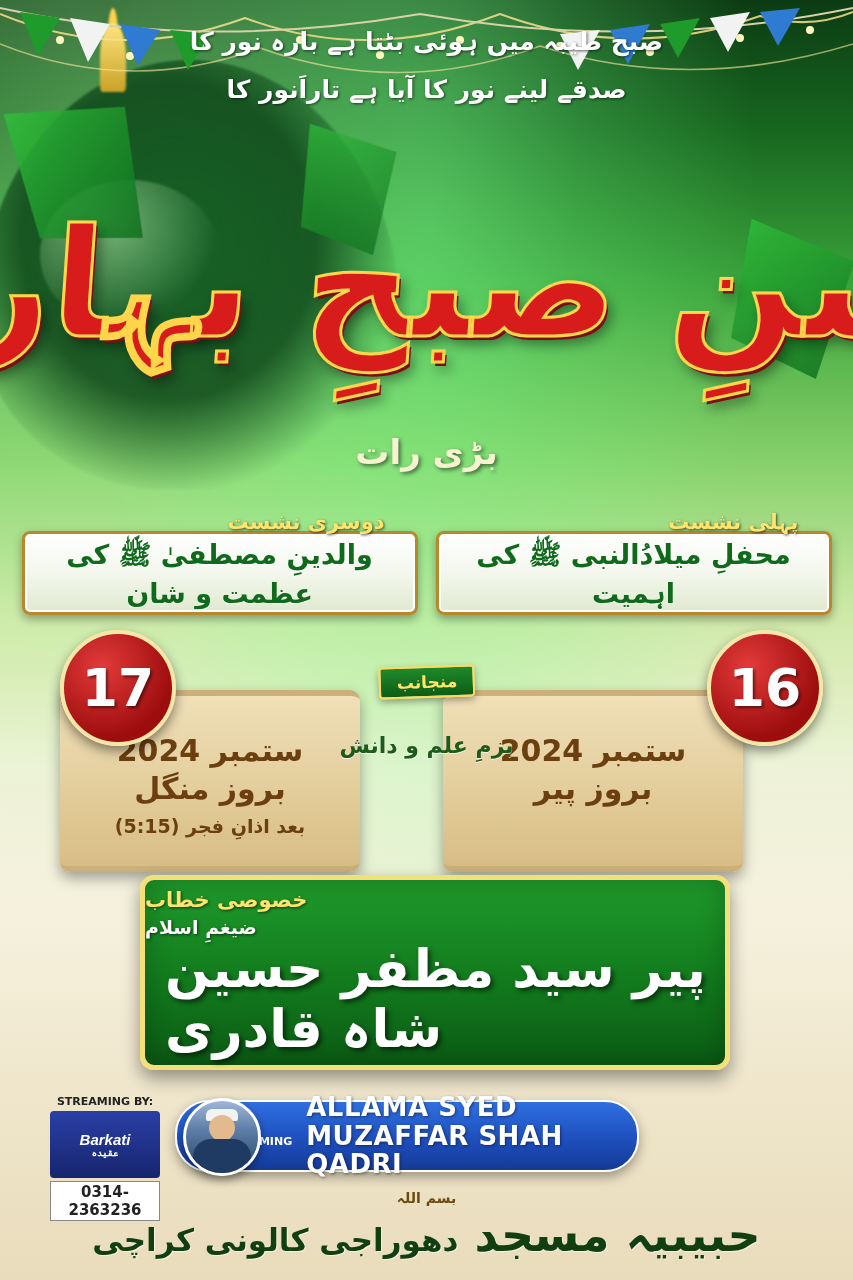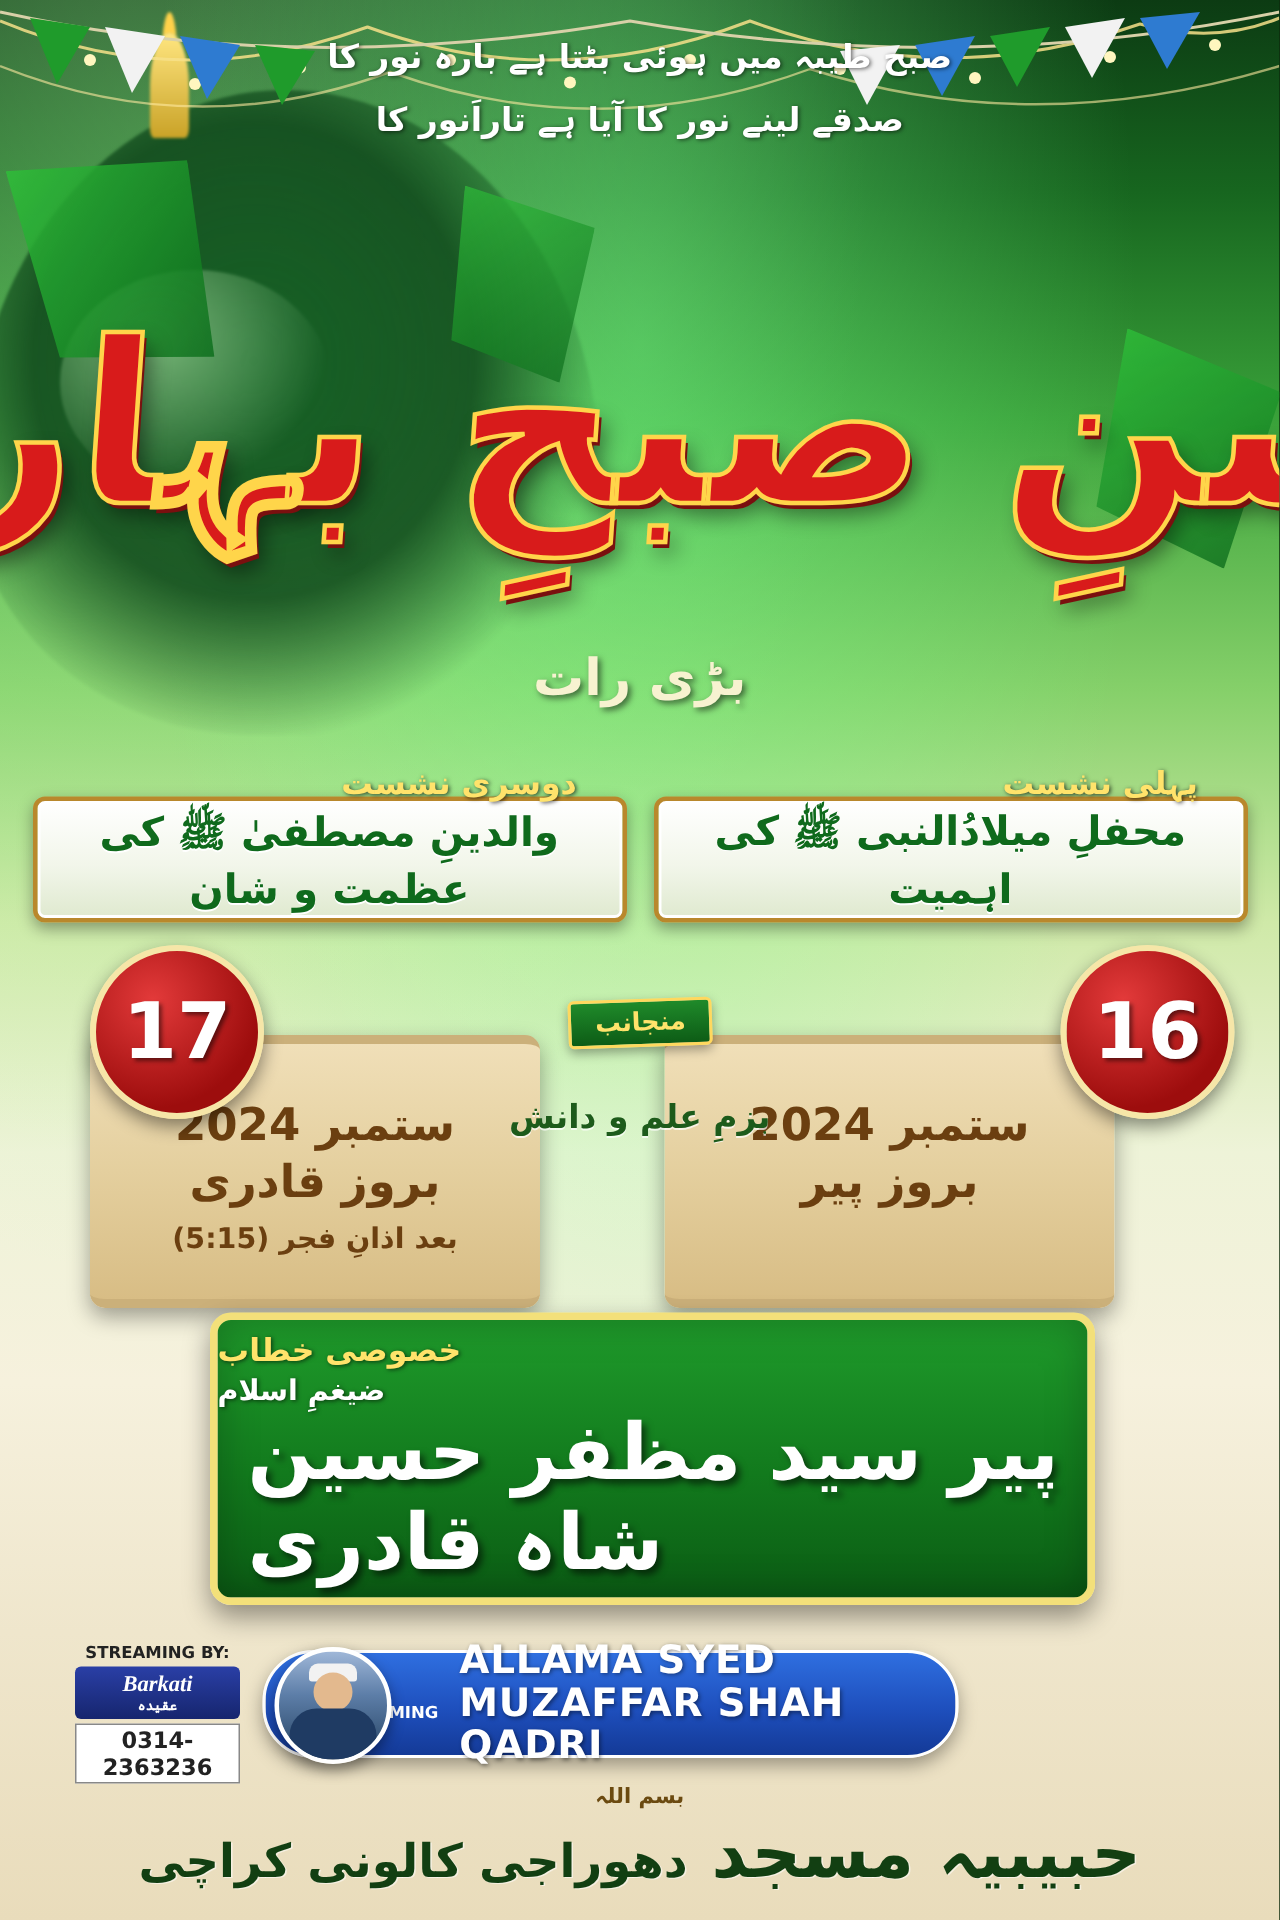--- a/index.html
+++ b/index.html
@@ -60,21 +60,21 @@
       0 0 2px #ffe98a,
       3px 4px 0 #7a0f0f,
       6px 8px 14px rgba(0,0,0,.45);
     direction:rtl;
     transform:skewX(-4deg);
     white-space:nowrap;
   }
   .top-couplet{
     position:absolute;left:0;top:18px;width:853px;
     text-align:center;direction:rtl;color:#ffffff;
-    font-size:22px;line-height:1.9;font-weight:bold;
+    font-size:25px;line-height:1.9;font-weight:bold;
     text-shadow:1px 1px 3px rgba(0,0,0,.6);
   }
   .subtitle{
     position:absolute;left:0;top:432px;width:853px;text-align:center;direction:rtl;
     color:#f7f2d0;font-size:34px;font-weight:bold;
     text-shadow:2px 2px 4px rgba(0,0,0,.55);
     letter-spacing:2px;
   }
 
   
@@ -168,22 +168,22 @@
     padding-left:20px;
   }
 
   
   .designer{
     position:absolute;left:50px;top:1095px;width:110px;text-align:center;
     color:#222;font-size:11px;font-weight:bold;
   }
   .designer-logo{
     background:linear-gradient(180deg,#2a3fa6,#16256e);
-    color:#fff;border-radius:4px;padding:4px 2px;margin:3px 0;
-    font-family:Liberation Serif, serif;font-size:15px;font-style:italic;
+    color:#fff;border-radius:4px;padding:20px 2px;margin:3px 0;
+    font-family:Liberation Sans, sans-serif;font-size:15px;font-style:italic;
   }
   .designer-logo small{display:block;font-size:9px;font-style:normal;}
   .designer-phone{background:#fff;border:1px solid #888;font-size:15px;padding:1px 0;}
 
   
   .livebar{
     position:absolute;left:175px;top:1100px;width:460px;height:68px;
     background:linear-gradient(180deg,#2f6fe0 0%,#1e4fbd 55%,#143a97 100%);
     border-radius:34px;border:2px solid #ffffff;
     box-shadow:0 5px 12px rgba(0,0,0,.35);
@@ -305,21 +305,21 @@
       <div class="scroll-inner">
         <div class="scroll-date">ستمبر 2024</div>
         <div class="scroll-date">بروز پیر</div>
       </div>
     </div>
     <div class="daybadge r">16</div>
 
     <div class="scroll left">
       <div class="scroll-inner">
         <div class="scroll-date">ستمبر 2024</div>
-        <div class="scroll-date">بروز قادری</div>
+        <div class="scroll-date">بروز منگل</div>
         <div class="scroll-sub">بعد اذانِ فجر (5:15)</div>
       </div>
     </div>
     <div class="daybadge l">17</div>
 
     <div class="middle-tag">منجانب</div>
     <div class="middle-note">بزمِ علم و دانش</div>
   </div>
 
   <div class="speaker-panel">

